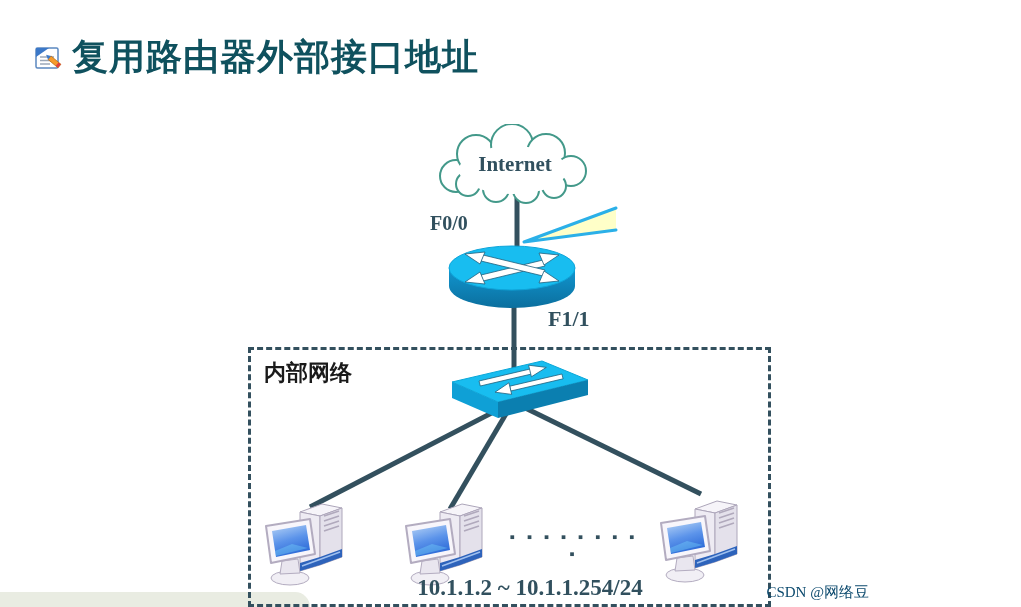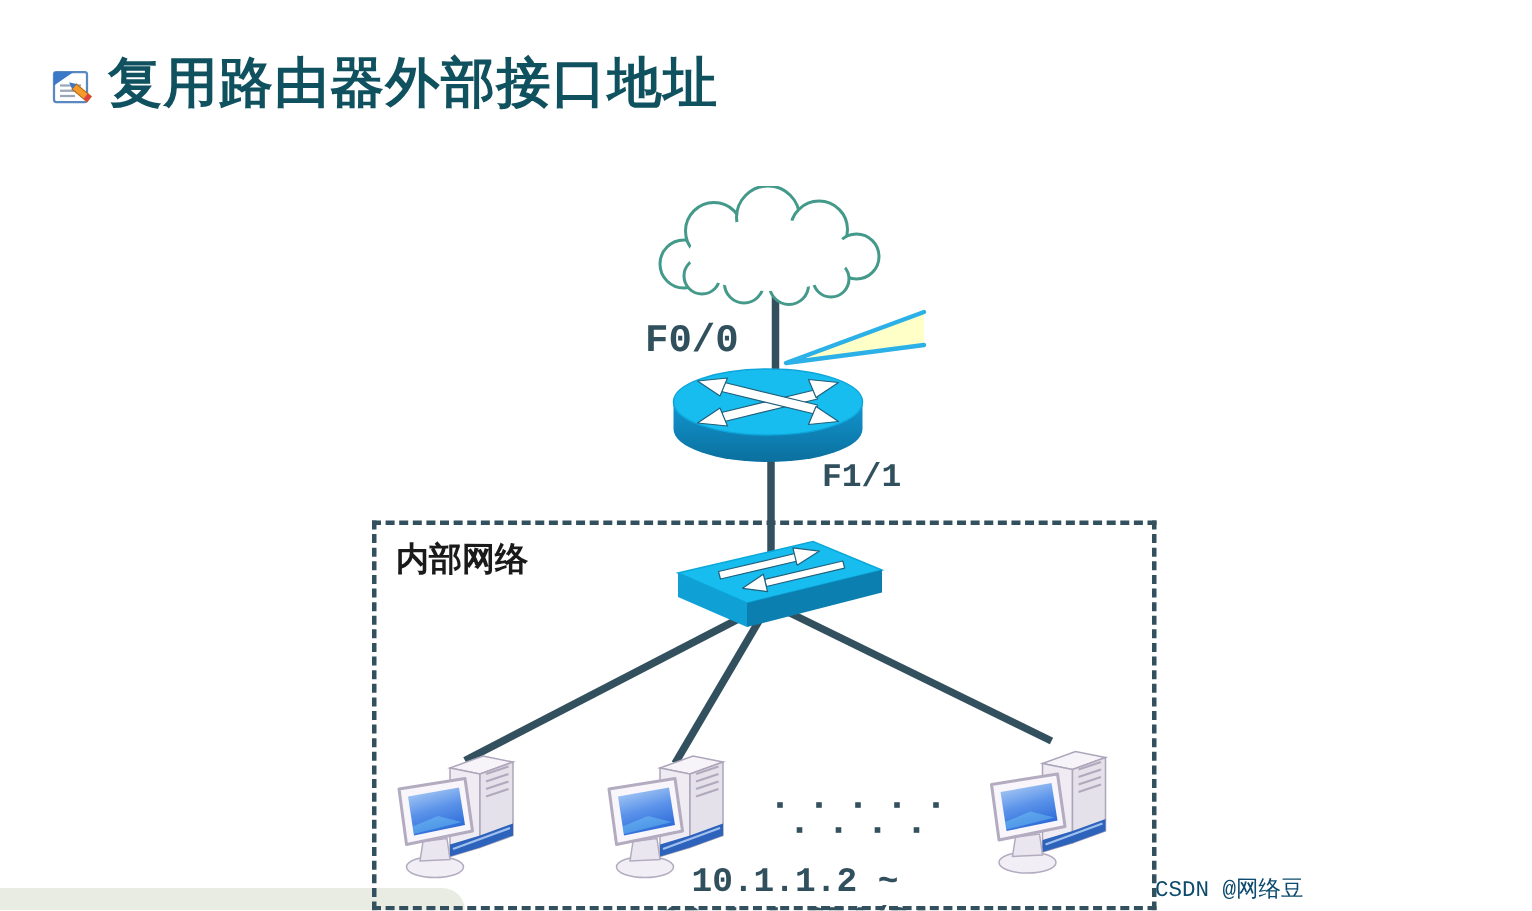--- a/index.html
+++ b/index.html
@@ -1,19 +1,19 @@
 <!DOCTYPE html>
 <html style="--title: #0f515e; --label: #31505e; --line: #33505e; --cloud-outline: #43998a; --callout-bg: #ffffc8; --callout-border: #2bb0e8; --callout-text: #6b7d62; --device-cyan: #18bdf0; --device-blue: #0d86c0;"><head>
 <meta charset="utf-8">
 <style>
   html,body { margin:0; padding:0; background:#fff; }
   .slide {
     position:relative; width:879px; height:607px; background:#ffffff;
     overflow:hidden;
-    font-family:Liberation Mono, monospace;
+    font-family:Liberation Serif, serif;
   }
 
   
   .title-row { position:absolute; left:34px; top:38px; display:flex; align-items:center; gap:8px; }
   .title-text {
     font-size:36px; font-weight:bold; color:var(--title,#0f515e); letter-spacing:1px;
     line-height:1.1; white-space:nowrap;
   }
 
   
@@ -162,40 +162,41 @@
     <line x1="517" y1="198" x2="517" y2="255"></line>
     <line x1="514" y1="298" x2="514" y2="375"></line>
     <line x1="513" y1="402" x2="310" y2="507"></line>
     <line x1="513" y1="402" x2="450" y2="509"></line>
     <line x1="513" y1="402" x2="701" y2="494"></line>
   </svg>
 
   <svg class="device" style="left:428px; top:124px;" width="168" height="84">
     <use href="#sym-cloud"></use>
   </svg>
+  <div class="lbl" style="left:440px; top:152px; width:150px; text-align:center; font-size:21px; z-index:6;">Internet</div>
 
   <svg class="device" style="left:447px; top:241px;" width="130" height="70">
     <use href="#sym-router"></use>
   </svg>
 
   <svg class="device" style="left:442px; top:357px;" width="150" height="64">
     <use href="#sym-switch"></use>
   </svg>
 
   <svg class="device" style="left:262px; top:499px;" width="92" height="88">
     <use href="#sym-pc"></use>
   </svg>
   <svg class="device" style="left:402px; top:499px;" width="92" height="88">
     <use href="#sym-pc"></use>
   </svg>
   <svg class="device" style="left:657px; top:496px;" width="92" height="88">
     <use href="#sym-pc"></use>
   </svg>
 
-  <div class="lbl" style="left:430px; top:212px; width:62px; text-align:left; font-size:26px; z-index:6;">F0/0</div>
+  <div class="lbl" style="left:430px; top:212px; width:62px; text-align:left; font-size:20px; z-index:6;">F0/0</div>
   <div class="lbl" style="left:548px; top:306px; font-size:22px; z-index:6;">F1/1</div>
 
   <svg class="callout-tail">
     <path d="M98,6 L6,40 L98,28"></path>
   </svg>
 
   <div class="lbl dots">▪ ▪ ▪ ▪ ▪ ▪ ▪ ▪ ▪</div>
 
   <div class="lbl ip-label">10.1.1.2 ~ 10.1.1.254/24</div>
 

